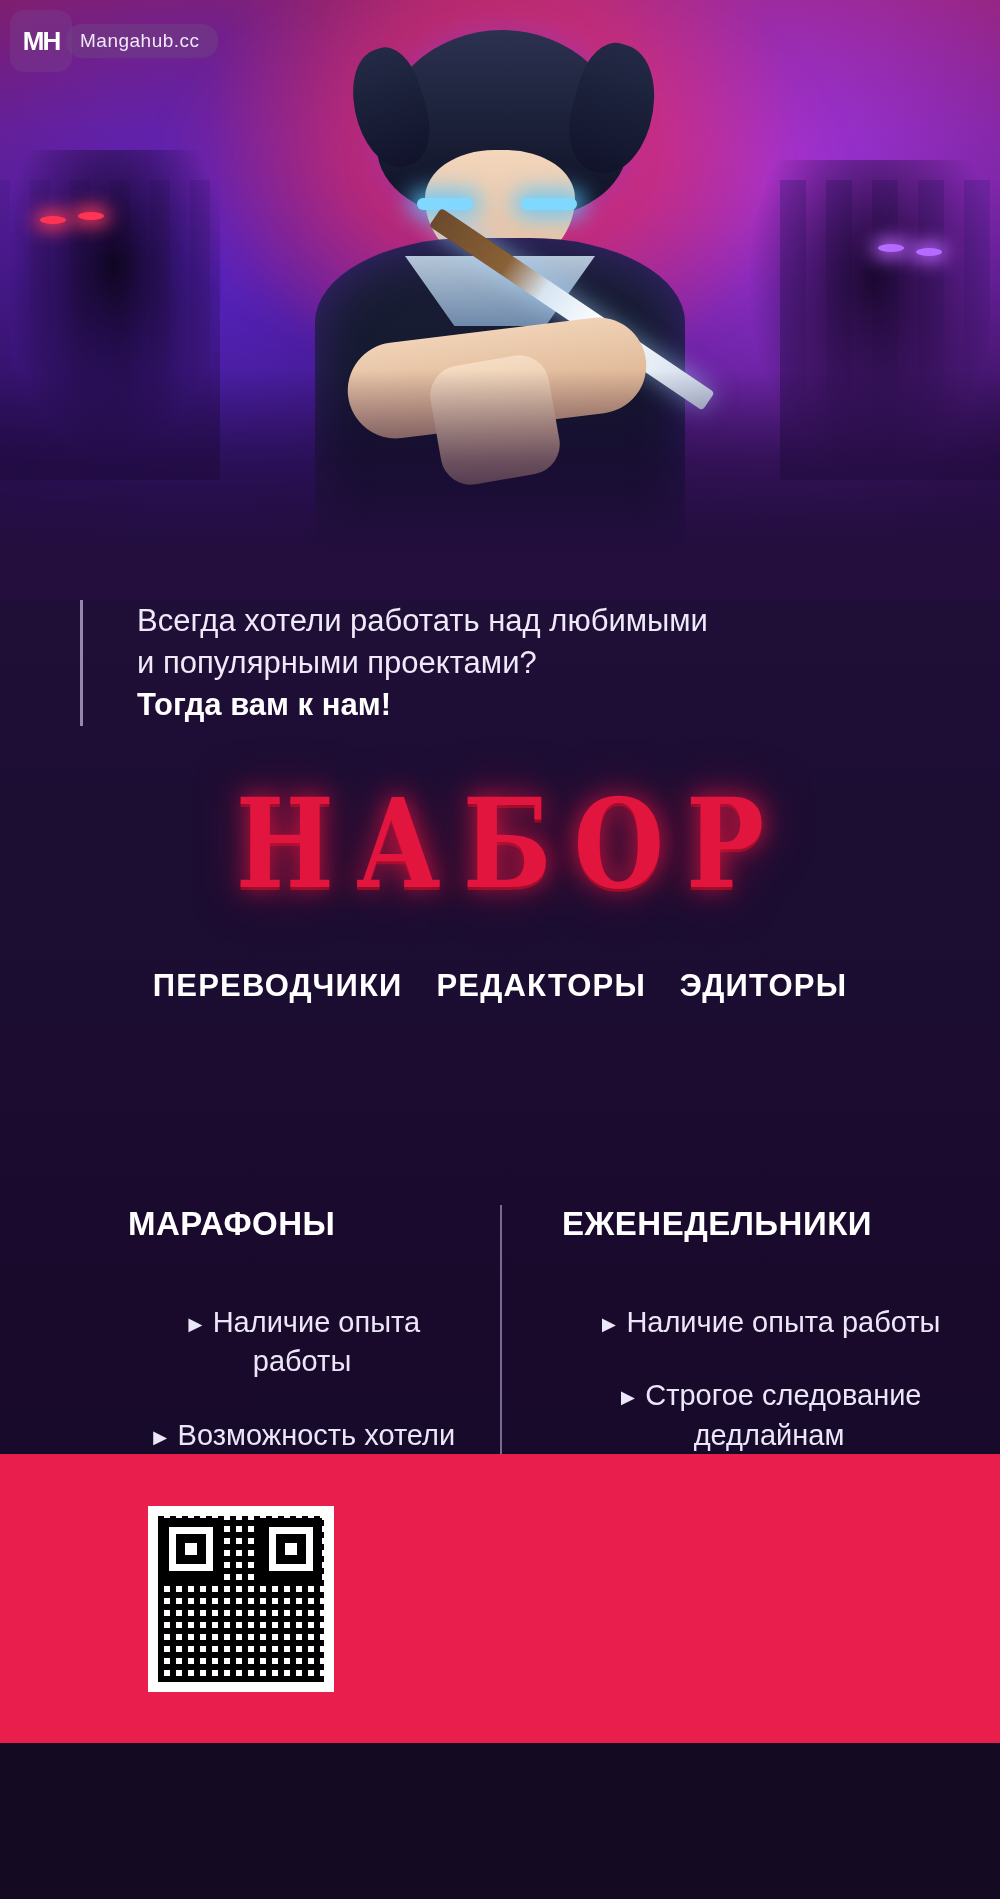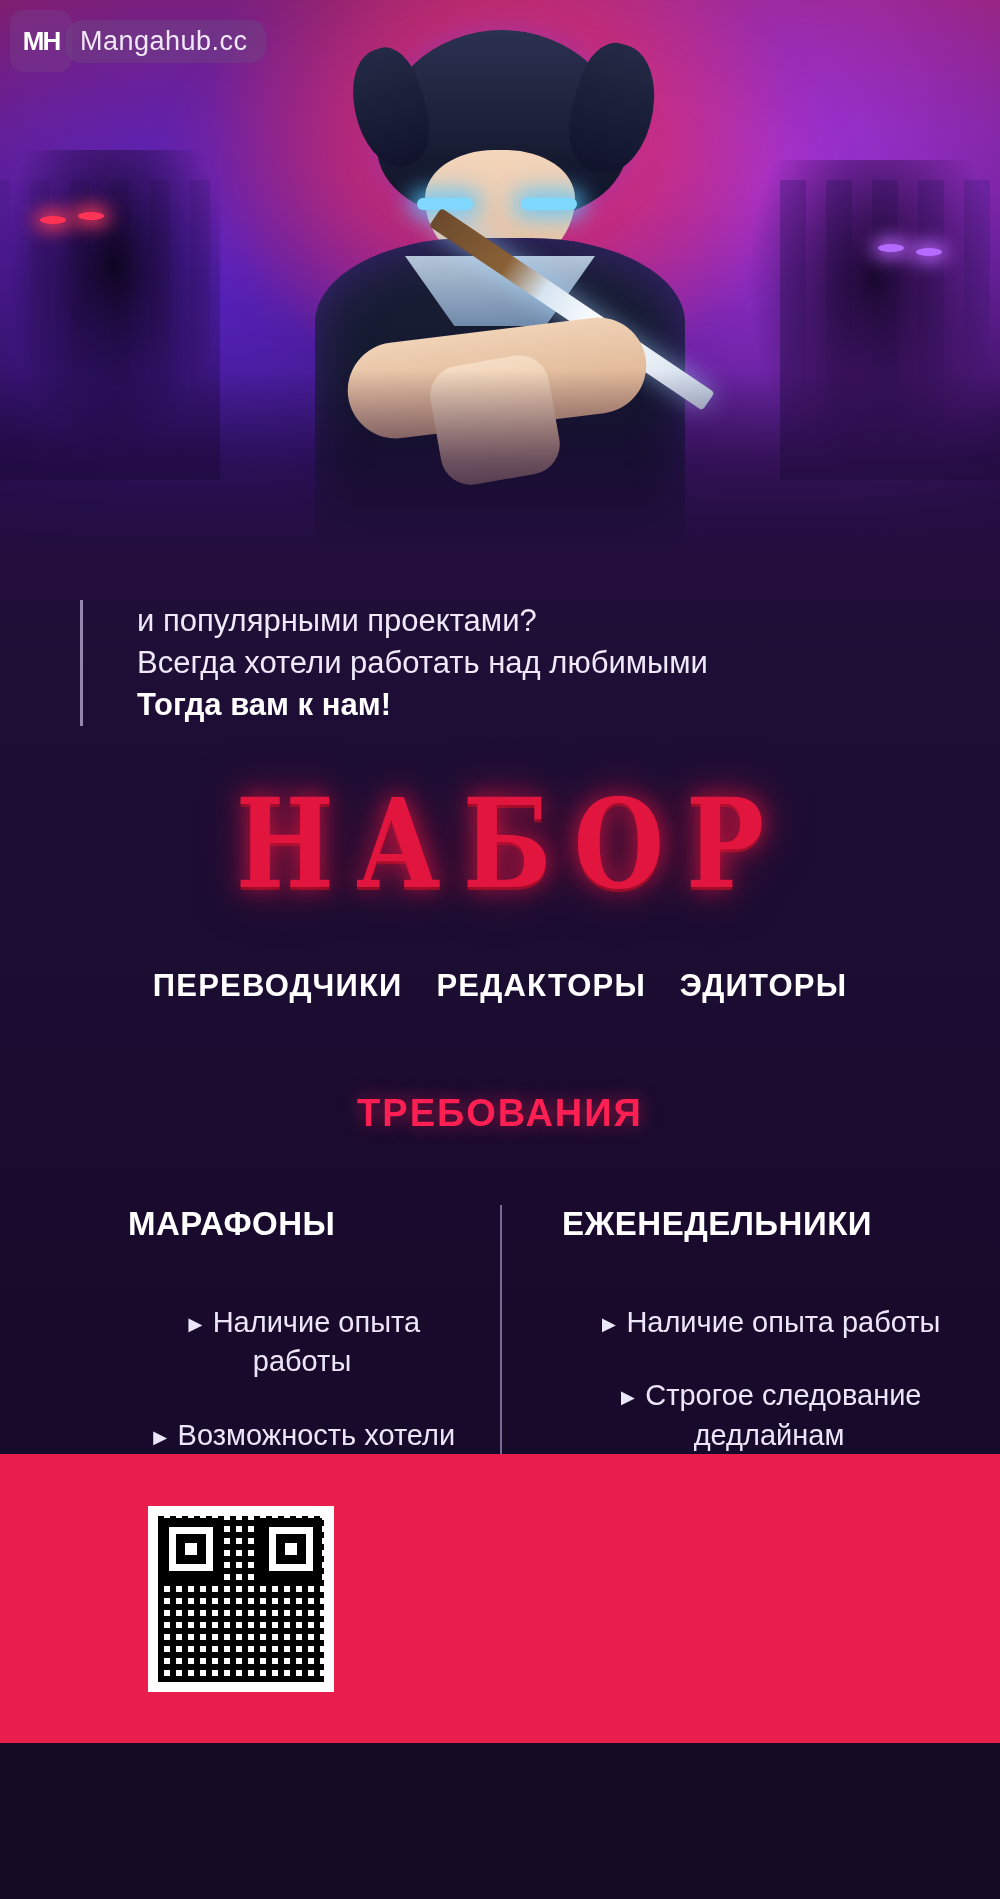--- a/index.html
+++ b/index.html
@@ -218,21 +218,21 @@
     font-size: 26px;
     font-weight: bold;
     letter-spacing: -2px;
   }
   .watermark .wm-text {
     margin-left: -6px;
     padding: 6px 18px 6px 14px;
     background: rgba(110,70,130,.45);
     border-radius: 16px;
     color: #f1e8f7;
-    font-size: 27px;
+    font-size: 19px;
     letter-spacing: .5px;
     font-family: "Liberation Sans", sans-serif;
   }
 
   
   .lead {
     position: absolute;
     left: 80px;
     top: 600px;
     width: 800px;
@@ -420,34 +420,33 @@
 
     <div class="fade-bottom"></div>
   </div>
 
   <div class="watermark">
     <div class="wm-logo">MH</div>
     <div class="wm-text">Mangahub.cc</div>
   </div>
 
   <div class="lead">
+    <p>Всегда хотели работать над любимыми</p>
     <p>и популярными проектами?</p>
-    <p>Всегда хотели работать над любимыми</p>
     <p class="strong">Тогда вам к нам!</p>
   </div>
 
   <div class="nabor">НАБОР</div>
 
   <div class="roles">
     <span>ПЕРЕВОДЧИКИ</span>
     <span>РЕДАКТОРЫ</span>
     <span>ЭДИТОРЫ</span>
   </div>
 
-  <div class="requirements">ТРЕБОВАНИЯ</div>
 
   <div class="cols">
     <div class="col left">
       <h3>МАРАФОНЫ</h3>
       <p class="item">
         <span class="arrow">►</span><span>Наличие опыта работы</span>
       </p>
       <p class="item">
         <span class="arrow">►</span><span>Возможность хотели в день </span><b>от 2 до 5 глав</b>
       </p>

